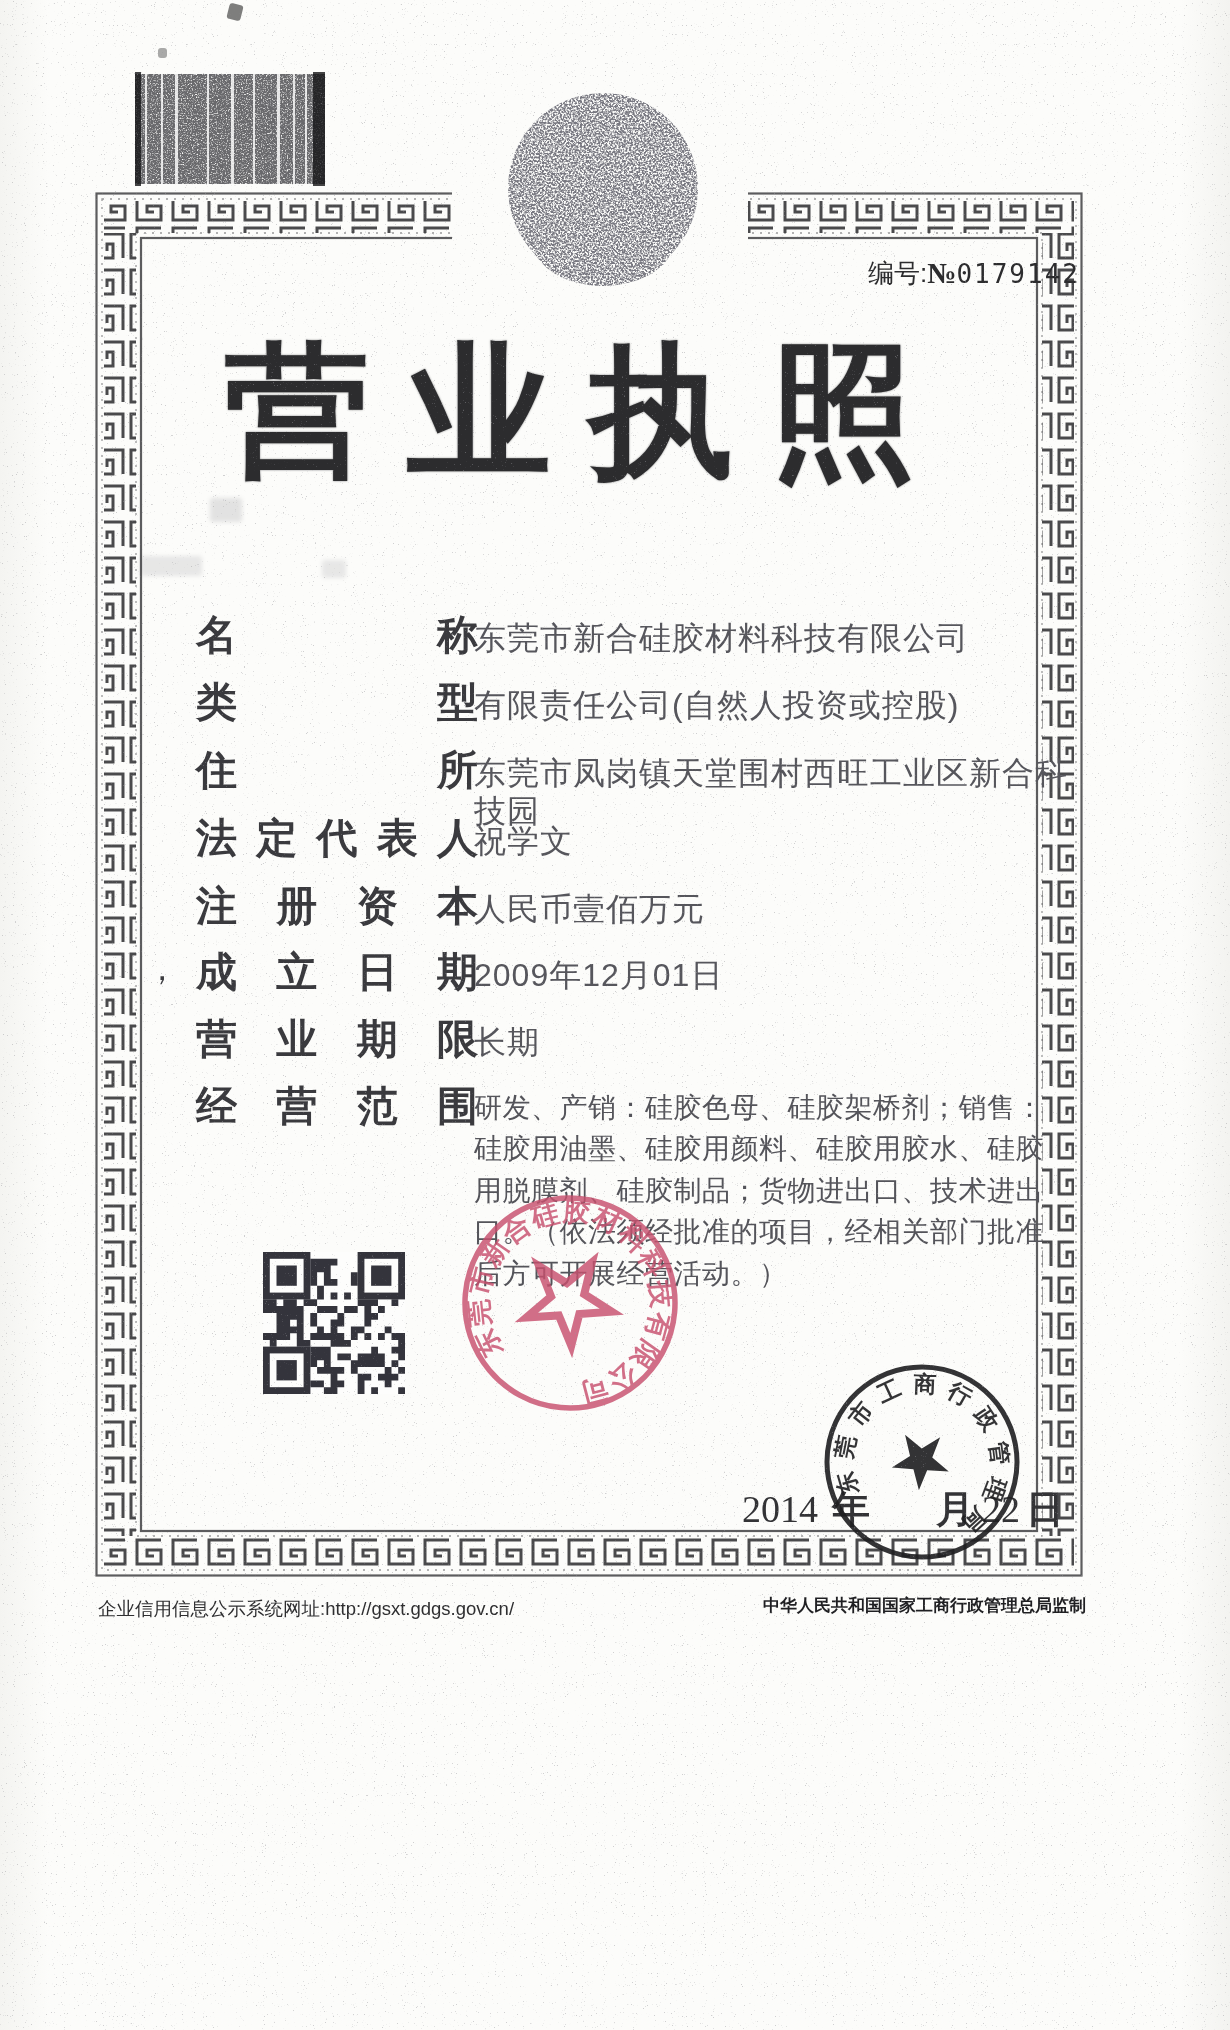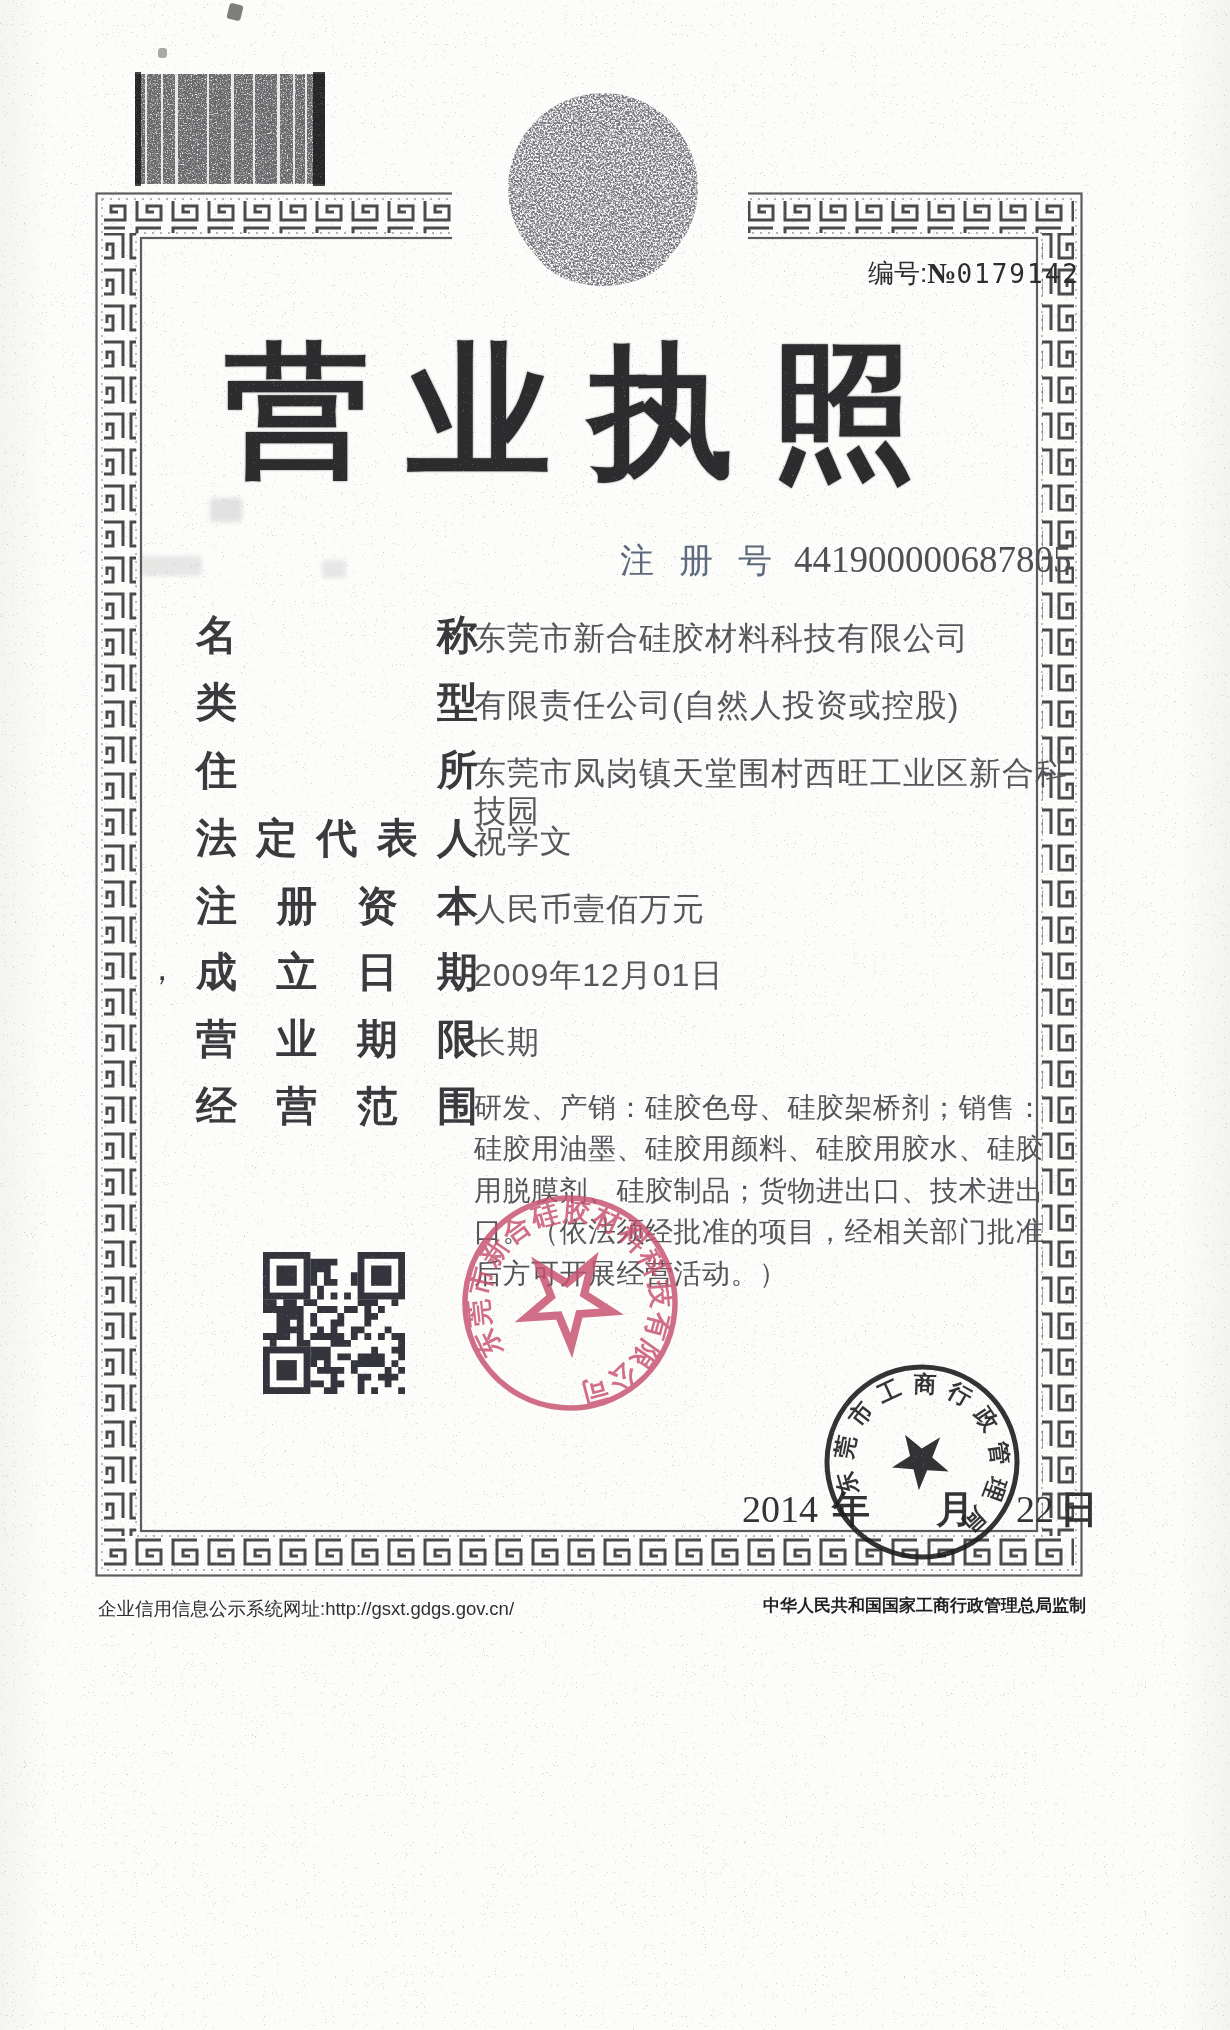--- a/index.html
+++ b/index.html
@@ -48,21 +48,21 @@
   
   #company-seal{left:435px;top:1168px;opacity:.82;}
   #registry-seal{left:812px;top:1352px;opacity:.9;}
 
   
   .registry-label{left:612px;top:1420px;font-size:41px;font-weight:700;letter-spacing:16px;color:#2a2a2c;}
   .issue-date{left:742px;top:1484px;display:flex;align-items:baseline;font-size:38px;color:#333336;
               font-family:"Liberation Serif",serif;}
   .issue-date .y-char{margin-left:14px;font-family:"Liberation Sans",sans-serif;font-weight:600;}
   .issue-date .m-char{margin-left:66px;font-family:"Liberation Sans",sans-serif;font-weight:600;}
-  .issue-date .day{margin-left:42px;}
+  .issue-date .day{margin-left:8px;}
   .issue-date .d-char{margin-left:6px;font-family:"Liberation Sans",sans-serif;font-weight:600;}
 
   
   .footer-left{left:98px;top:1596px;font-size:18.5px;color:#2e2e30;}
   .footer-right{left:690px;top:1594px;width:396px;text-align:right;font-size:17px;font-weight:600;color:#1f1f22;}
 
   
   .smudge{position:absolute;border-radius:3px;pointer-events:none;}
   .smudge.s1{left:228px;top:4px;width:14px;height:16px;background:#3a3a3a;opacity:.65;transform:rotate(14deg);}
   .smudge.s2{left:158px;top:48px;width:9px;height:10px;background:#555;opacity:.5;}
@@ -148,24 +148,20 @@
   </svg>
 
   <div class="serial abs">
     <span>编号:</span>
     <span class="no-symbol">№</span>
     <span class="digits">0179142</span>
   </div>
 
   <div class="title abs">营业执照</div>
 
-  <div class="regno abs">
-    <span class="lbl">注册号</span>
-    <span class="num">441900000687805</span>
-  </div>
 
   <div class="fields abs">
     <div class="field-row" style="top:0">
       <div class="field-label">名称</div>
       <div class="field-value">东莞市新合硅胶材料科技有限公司</div>
     </div>
     <div class="field-row" style="top:67px">
       <div class="field-label">类型</div>
       <div class="field-value">有限责任公司(自然人投资或控股)</div>
     </div>

